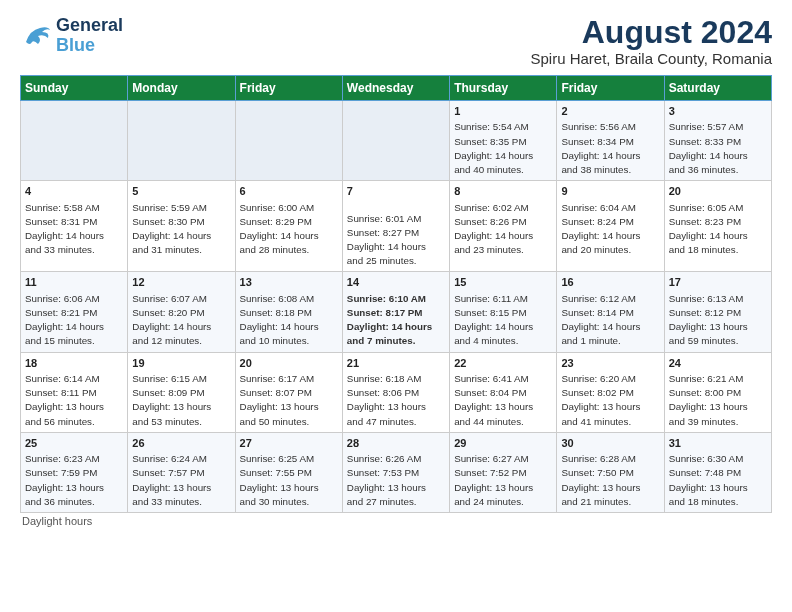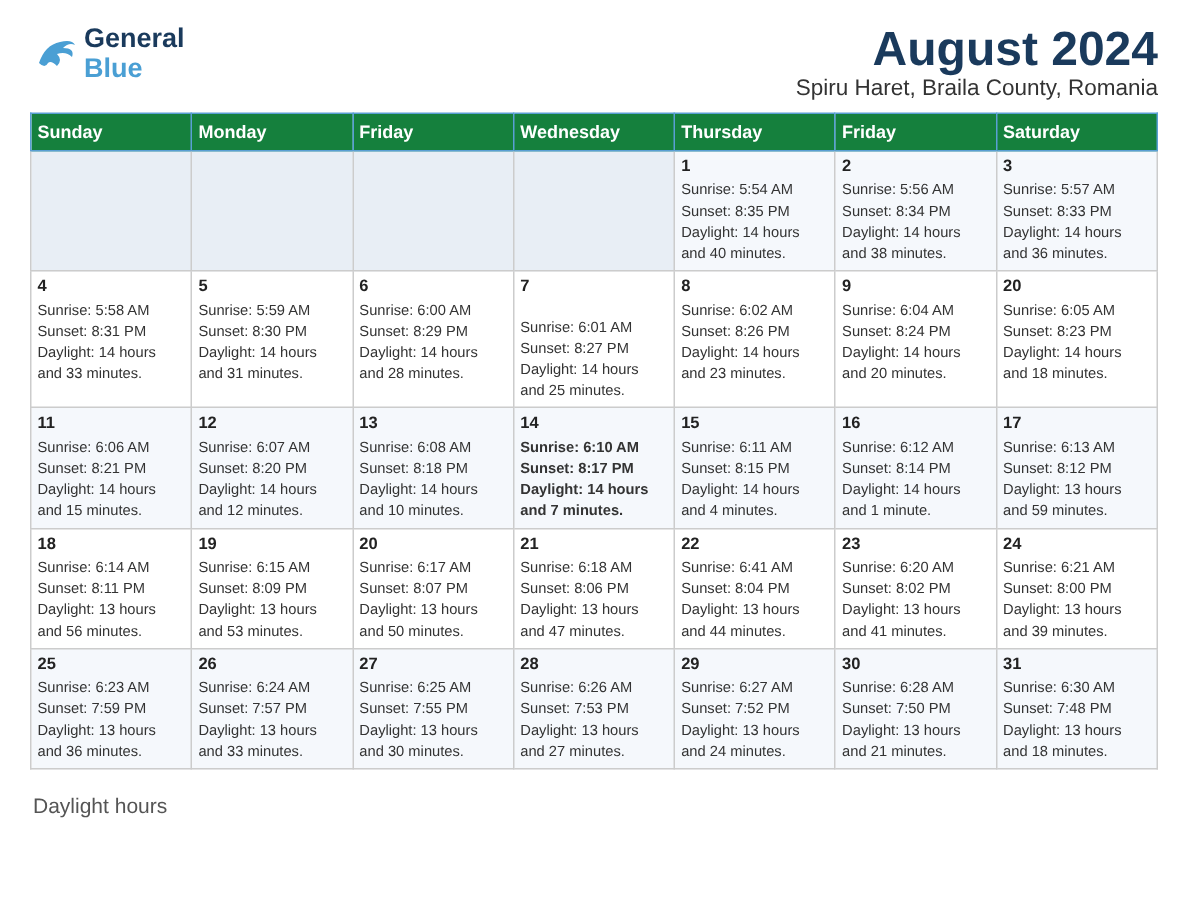--- a/index.html
+++ b/index.html
@@ -81,23 +81,23 @@
       color: #222;
       display: block;
       margin-bottom: 1px;
     }
     .day-info {
       font-size: 9.8px;
       color: #333;
       line-height: 1.45;
     }
     .footer {
-      font-size: 14px;
+      font-size: 11px;
       color: #555;
-      margin-top: 16px;
+      margin-top: 2px;
       padding-left: 2px;
     }
   </style>
 </head>
 <body>
 
 <div class="page">
   <div class="header-top">
     <div class="logo">
       <svg class="logo-bird" viewBox="0 0 32 32" xmlns="http://www.w3.org/2000/svg">

